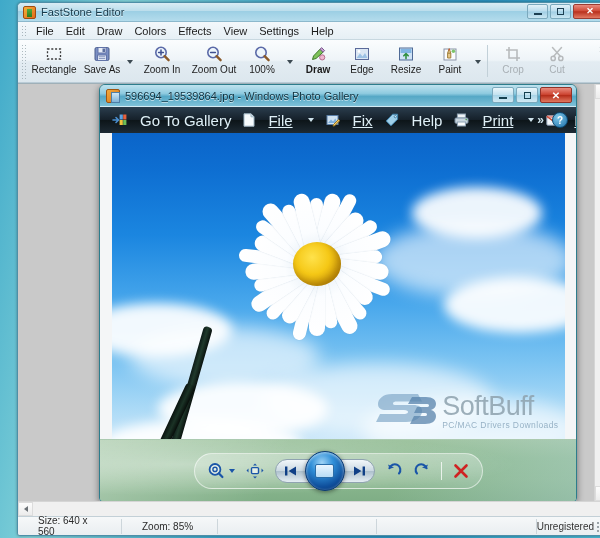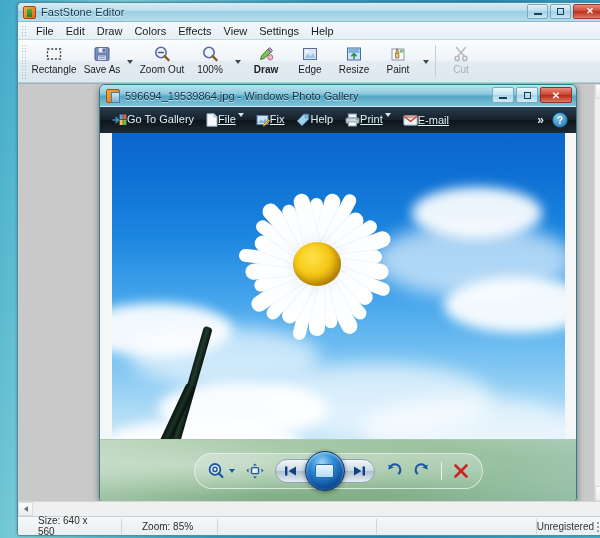--- a/index.html
+++ b/index.html
@@ -189,22 +189,22 @@
      color:#fff;font-weight:bold;font-size:10px;}
   .pgbtn .bar{width:8px;height:2px;background:#14404f;margin-top:5px;}
   .pgbtn .sq{width:7px;height:7px;border:1px solid #14404f;}
 
   
   #pg-toolbar {
     height: 26px; flex:0 0 26px;
     background: linear-gradient(180deg,#2a3d4d 0%,#16212b 48%,#0d1519 52%,#1d2a34 100%);
     display:flex; align-items:center; padding-left:6px; position:relative;
   }
-  .pg-btn { display:flex; align-items:flex-start; gap:0; padding:2px 6px; border-radius:3px;
-            color:#dff0f7; font-size:11px; cursor:default; white-space:nowrap; }
+  .pg-btn { display:flex; align-items:center; gap:13px; padding:2px 6px; border-radius:3px;
+            color:#dff0f7; font-size:15px; cursor:default; white-space:nowrap; }
   .pg-btn .u { text-decoration: underline; }
   .pg-caret { width:0;height:0;border-left:3px solid transparent;border-right:3px solid transparent;
               border-top:4px solid #cfe3ec; margin-left:2px; }
   #pg-overflow { position:absolute; right:32px; color:#cfe3ec; font-weight:bold; font-size:12px; }
   #pg-help { position:absolute; right:8px; width:16px;height:16px;border-radius:50%;
      background:radial-gradient(circle at 35% 30%,#7fc8ea,#1d6fa8);
      border:1px solid #0d4a73; color:#fff; font-size:10px; font-weight:bold;
      display:flex;align-items:center;justify-content:center;}
 
   
@@ -352,20 +352,30 @@
           <rect x="9.5" y="3.5" width="2.5" height="3.5" fill="#5d6f9e"></rect>
           <rect x="4.5" y="10" width="9" height="5.5" fill="#dfe6f4" stroke="#6274a8"></rect>
           <rect x="5.8" y="11.2" width="6.4" height="1" fill="#8e9cc2"></rect>
           <rect x="5.8" y="13" width="6.4" height="1" fill="#8e9cc2"></rect>
         </svg>
       </span>
       <span class="lbl">Save As</span>
     </div>
     <span class="caret"></span>
 
+    <div class="tool wide">
+      <span class="ico">
+        <svg width="18" height="18" viewBox="0 0 18 18" class="icon-svg">
+          <circle cx="8" cy="7.5" r="5.2" fill="#eef6fc" stroke="#5b6aa8" stroke-width="1.6"></circle>
+          <path d="M5.6 7.5h4.8M8 5.1v4.8" stroke="#3f4f8f" stroke-width="1.5" stroke-linecap="round"></path>
+          <path d="M11.6 11.2l4 4" stroke="#8a5a2a" stroke-width="2.4" stroke-linecap="round"></path>
+        </svg>
+      </span>
+      <span class="lbl">Zoom In</span>
+    </div>
 
     <div class="tool wide">
       <span class="ico">
         <svg width="18" height="18" viewBox="0 0 18 18" class="icon-svg">
           <circle cx="8" cy="7.5" r="5.2" fill="#eef6fc" stroke="#5b6aa8" stroke-width="1.6"></circle>
           <path d="M5.6 7.5h4.8" stroke="#3f4f8f" stroke-width="1.5" stroke-linecap="round"></path>
           <path d="M11.6 11.2l4 4" stroke="#8a5a2a" stroke-width="2.4" stroke-linecap="round"></path>
         </svg>
       </span>
       <span class="lbl">Zoom Out</span>
@@ -425,20 +435,28 @@
           <path d="M8.2 3.6l-1 1.6h2z" fill="#d24a3a"></path>
           <circle cx="12.4" cy="6.2" r="1.8" fill="#6fbf5c" opacity=".9"></circle>
         </svg>
       </span>
       <span class="lbl">Paint</span>
     </div>
     <span class="caret"></span>
 
     <span class="tb-sep"></span>
 
+    <div class="tool disabled">
+      <span class="ico">
+        <svg width="18" height="18" viewBox="0 0 18 18" class="icon-svg">
+          <path d="M5 2v11h11M2 5h11v11" fill="none" stroke="#5a5a5a" stroke-width="1.6"></path>
+        </svg>
+      </span>
+      <span class="lbl">Crop</span>
+    </div>
 
     <div class="tool disabled">
       <span class="ico">
         <svg width="18" height="18" viewBox="0 0 18 18" class="icon-svg">
           <path d="M4.5 2.5l8 9M13.5 2.5l-8 9" stroke="#5a5a5a" stroke-width="1.5" fill="none" stroke-linecap="round"></path>
           <circle cx="5.2" cy="13.4" r="2.1" fill="none" stroke="#5a5a5a" stroke-width="1.5"></circle>
           <circle cx="12.8" cy="13.4" r="2.1" fill="none" stroke="#5a5a5a" stroke-width="1.5"></circle>
         </svg>
       </span>
       <span class="lbl">Cut</span>
@@ -579,20 +597,32 @@
                   <div class="petal" style="height: 66px; width: 16px; margin-left: -8px; margin-top: -66px; transform: rotate(290.769deg);"></div>
                   <div class="petal" style="height: 72px; width: 13px; margin-left: -6.5px; margin-top: -72px; transform: rotate(304.615deg);"></div>
                   <div class="petal" style="height: 78px; width: 16px; margin-left: -8px; margin-top: -78px; transform: rotate(318.462deg);"></div>
                   <div class="petal" style="height: 66px; width: 13px; margin-left: -6.5px; margin-top: -66px; transform: rotate(332.308deg);"></div>
                   <div class="petal" style="height: 72px; width: 16px; margin-left: -8px; margin-top: -72px; transform: rotate(346.154deg);"></div>
                 </div>
               <div id="flower-center"></div>
             </div>
             <div id="stem"></div>
 
+            <div id="watermark">
+              <div id="wm-mark">
+                <svg width="64" height="40" viewBox="0 0 64 40" class="icon-svg">
+                  <path d="M44 3H18c-9 0-14 5-14 10 0 4 3 6 8 6h18c3 0 4 1 4 2 0 1.5-2 2-5 2H6l-4 8h30c10 0 16-5 16-11 0-4-3-6-9-6H22c-2 0-3-.6-3-1.6 0-1.2 1.6-1.8 4-1.8h25z" fill="#7fa7c8" opacity=".8"></path>
+                  <path d="M38 6h14c7 0 10 3 10 7 0 3-2 5-5 6 3 .8 5 3 5 6 0 5-4 8-11 8H36l4-8h10c2 0 3-.6 3-1.6s-1-1.4-3-1.4H40l3-6h9c2 0 3-.6 3-1.6S54 13 52 13H34z" fill="#3f6f9e" opacity=".75"></path>
+                </svg>
+              </div>
+              <div id="wm-text">
+                <span id="wm-name">SoftBuff</span>
+                <span id="wm-tag">PC/MAC Drivers Downloads</span>
+              </div>
+            </div>
           </div>
         </div>
 
         <div id="pg-controls">
           <div id="control-pill">
 
             <div class="ctl">
               <svg width="20" height="18" viewBox="0 0 20 18" class="icon-svg">
                 <circle cx="8" cy="7.4" r="5.4" fill="rgba(255,255,255,.55)" stroke="#1a55a8" stroke-width="1.8"></circle>
                 <circle cx="8" cy="7.4" r="2.1" fill="none" stroke="#1a55a8" stroke-width="1.4"></circle>

